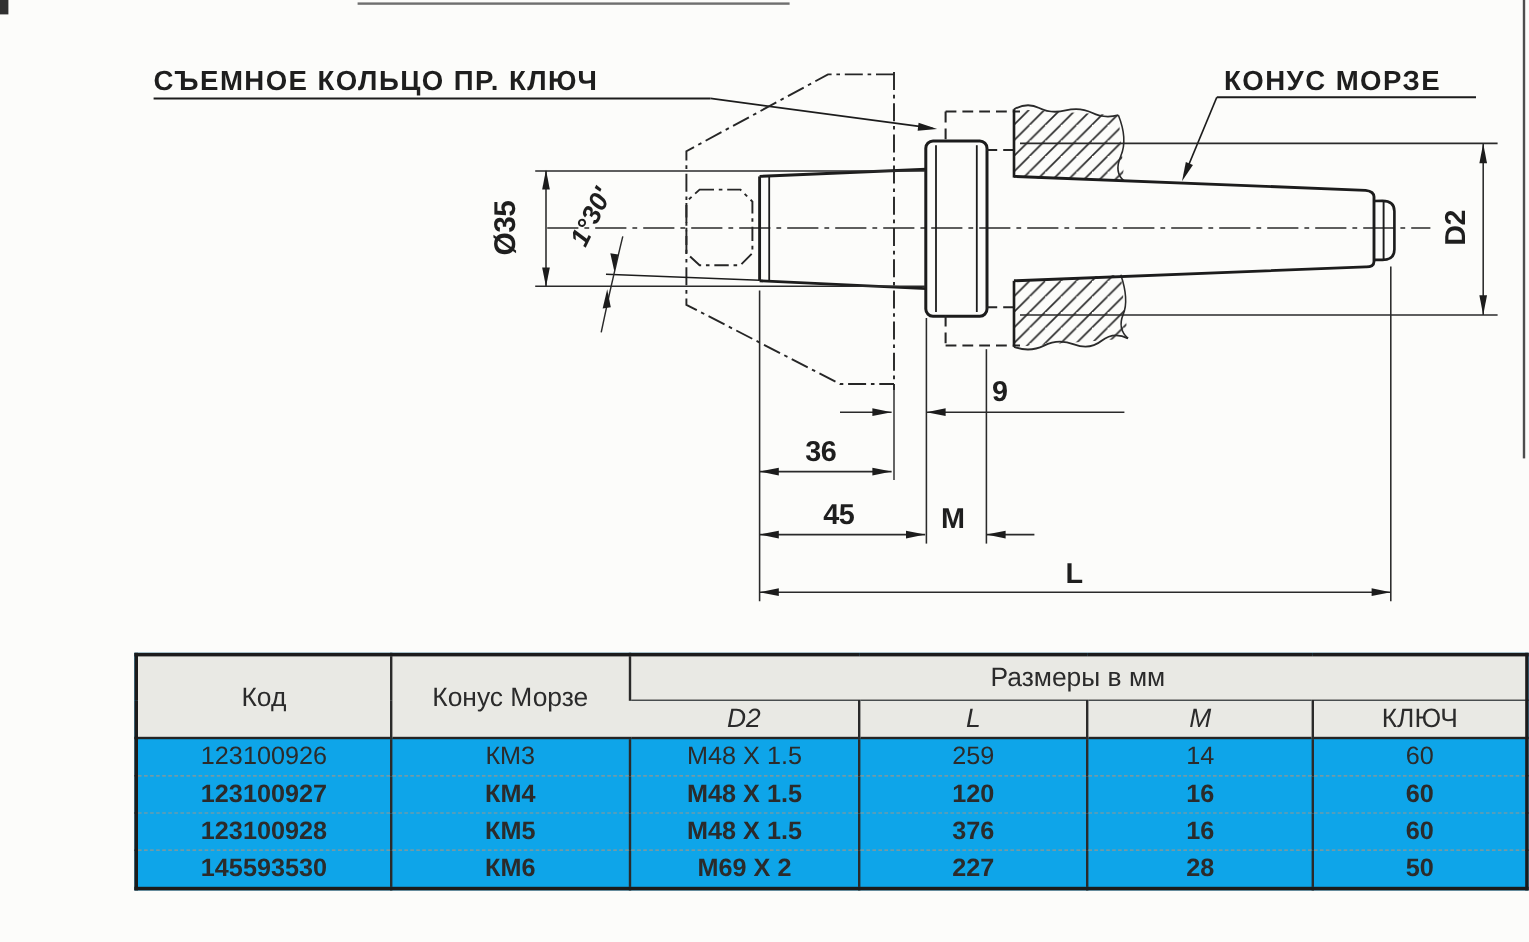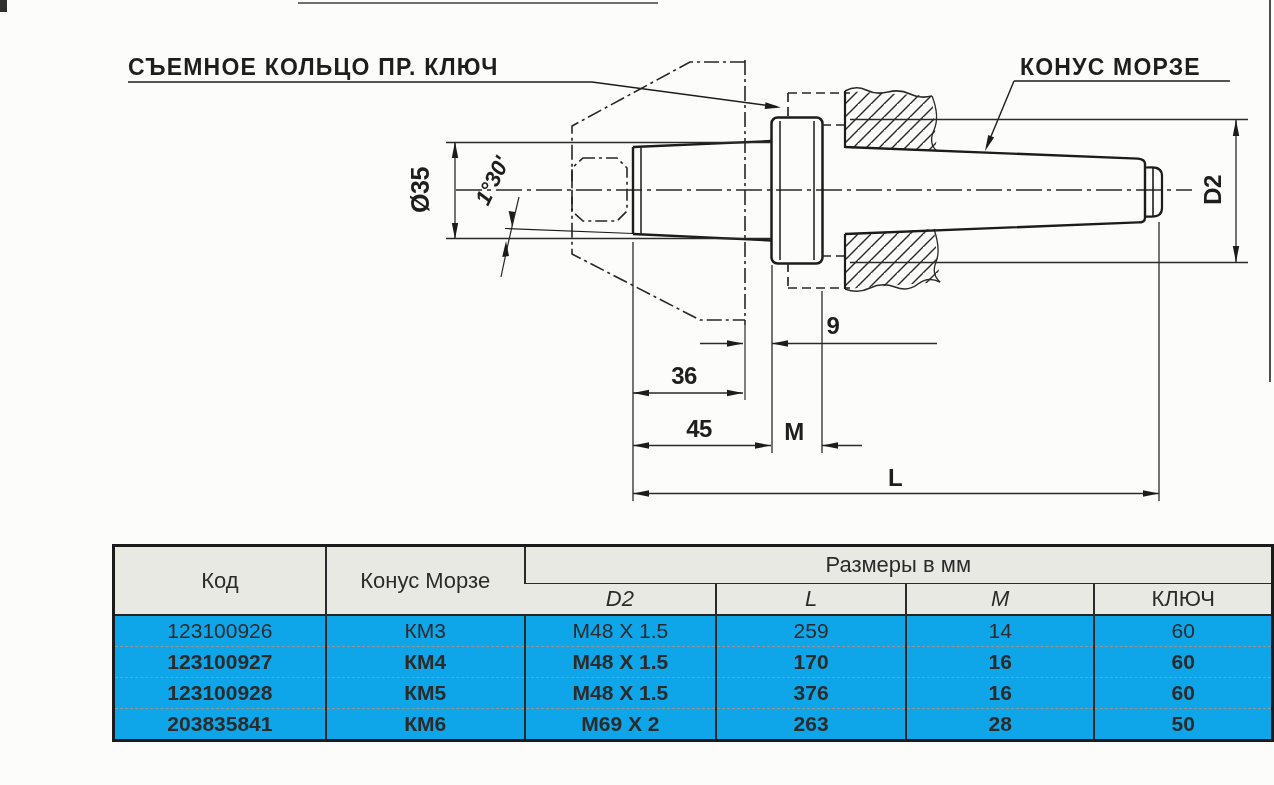--- a/index.html
+++ b/index.html
@@ -211,37 +211,37 @@
     <td>КМ3</td>
     <td>M48 X 1.5</td>
     <td>259</td>
     <td>14</td>
     <td>60</td>
   </tr>
   <tr class="dr dr2">
     <td>123100927</td>
     <td>КМ4</td>
     <td>M48 X 1.5</td>
-    <td>170</td>
+    <td>120</td>
     <td>16</td>
     <td>60</td>
   </tr>
   <tr class="dr dr3">
     <td>123100928</td>
     <td>КМ5</td>
     <td>M48 X 1.5</td>
     <td>376</td>
     <td>16</td>
     <td>60</td>
   </tr>
   <tr class="dr dr4">
-    <td>203835841</td>
+    <td>145593530</td>
     <td>КМ6</td>
     <td>M69 X 2</td>
-    <td>263</td>
+    <td>227</td>
     <td>28</td>
     <td>50</td>
   </tr>
   </tbody>
 </table>
 
 
 <div class="art-top"></div>
 <div class="art-right"></div>
 <div class="art-corner"></div>

